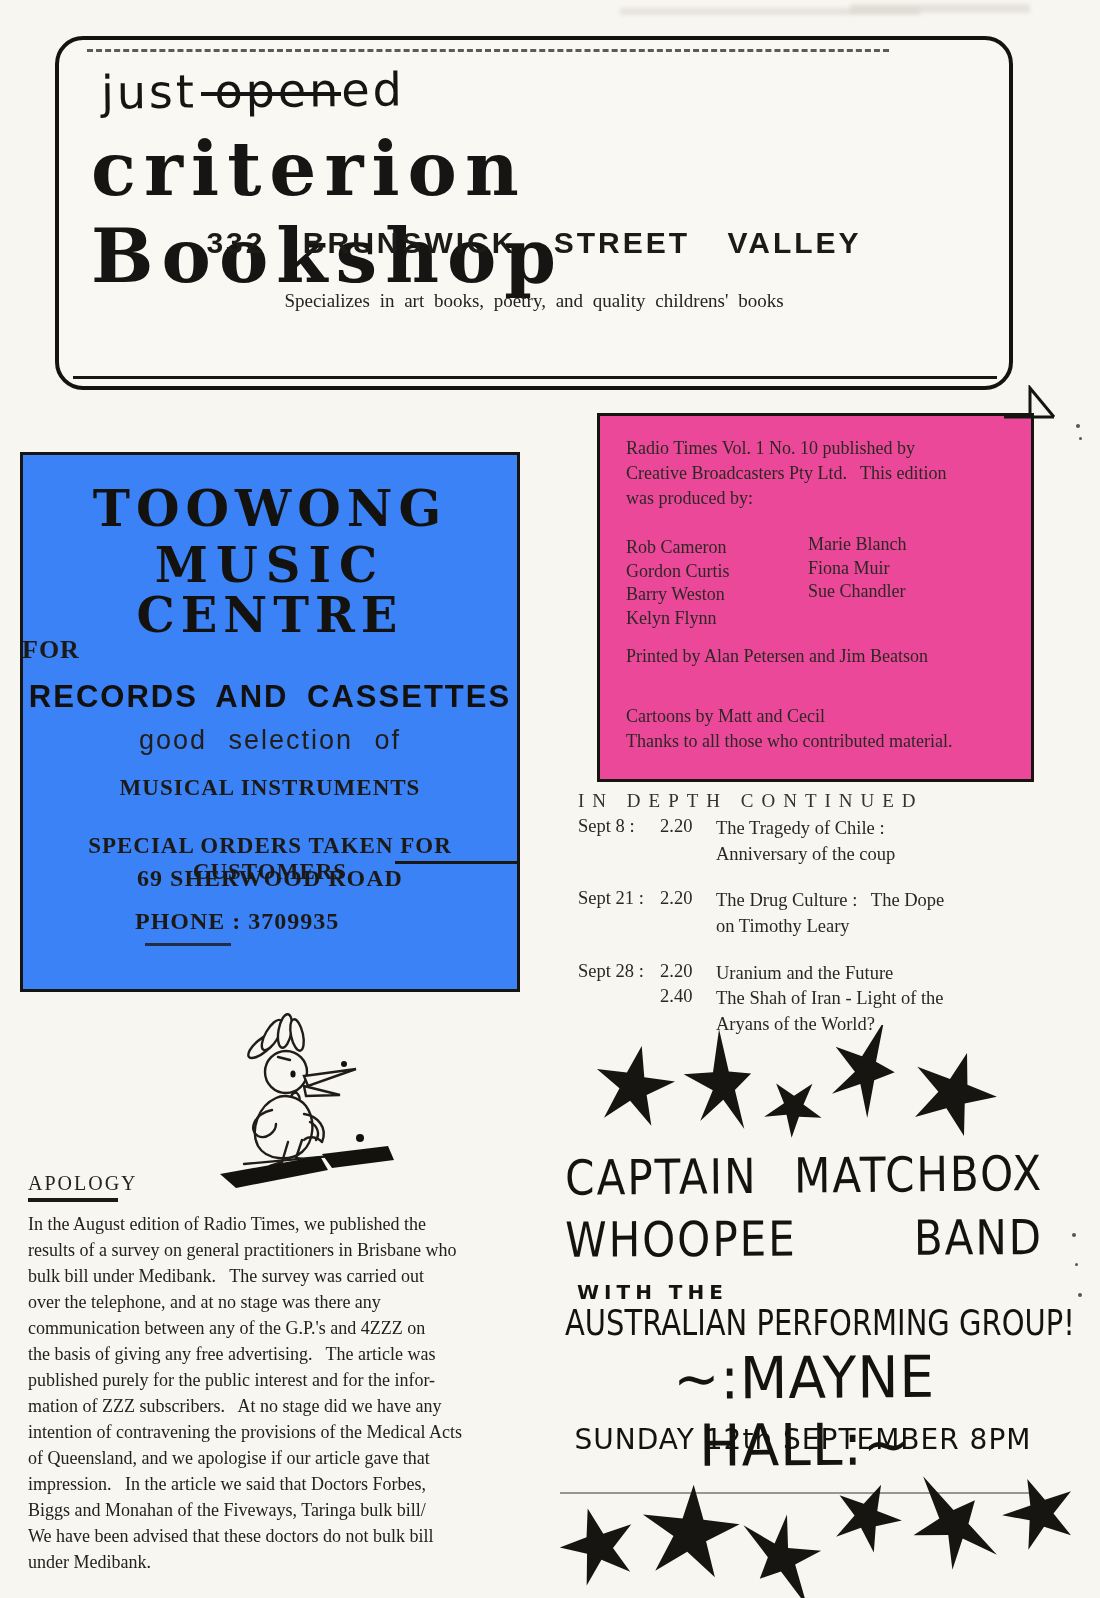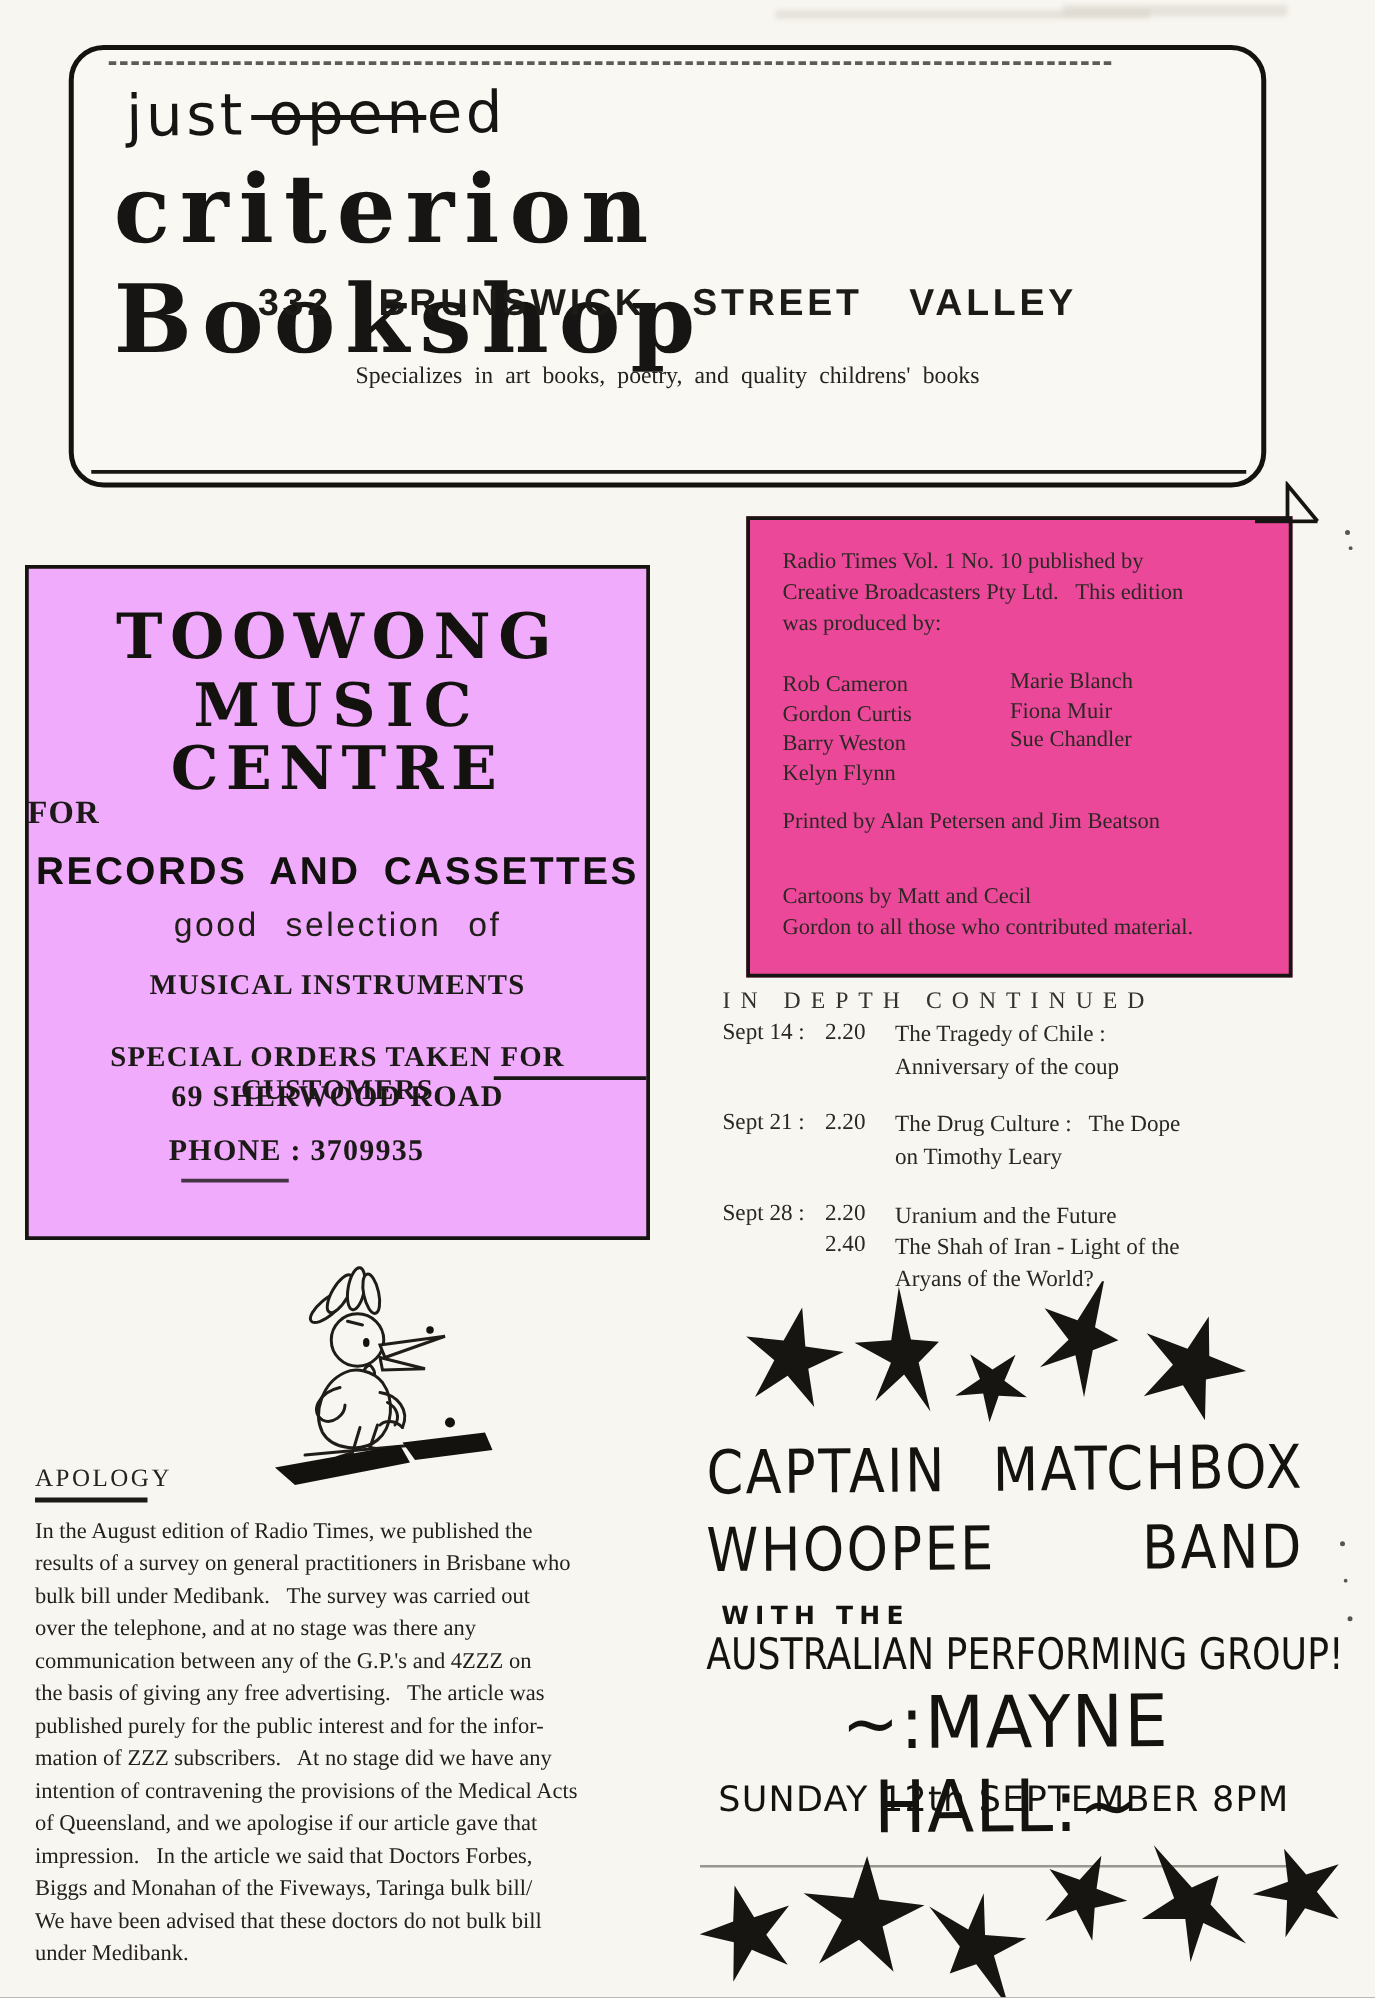--- a/index.html
+++ b/index.html
@@ -16,21 +16,21 @@
     border:4px solid #151310; border-radius:28px; background:#faf8f3;
   }
   .bookshop-inner-top{position:absolute; left:28px; right:120px; top:9px; border-top:3px dashed #2a2723; opacity:.75;}
   .bookshop-inner-bottom{position:absolute; left:14px; right:12px; bottom:7px; border-top:3px solid #1a1815;}
   .tagline{left:42px; top:24px; font-family:"DejaVu Sans",sans-serif; font-size:46px; font-weight:400; letter-spacing:3px; color:#171513; transform:rotate(-.6deg);}
   .tagline-bar{left:142px; top:52px; width:140px; height:4px; background:#171513;}
   .bookshop-title{left:32px; top:86px; width:890px; font-family:"DejaVu Serif",serif; font-weight:bold; font-size:74px; letter-spacing:8px; color:#171513; transform:scaleY(1.02);}
   .bookshop-address{left:0; top:186px; width:100%; text-align:center; font-family:"Liberation Sans",sans-serif; font-weight:bold; font-size:30px; letter-spacing:3px; word-spacing:26px; color:#1d1b18;}
   .bookshop-desc{left:0; top:250px; width:100%; text-align:center; font-size:19px; word-spacing:5px; color:#262320;}
   
-  .music-box{left:20px; top:452px; width:494px; height:534px; border:3px solid #171512; background:#f0abfc;}
+  .music-box{left:20px; top:452px; width:494px; height:534px; border:3px solid #171512; background:#3b82f6;}
   .music-t1{left:0; top:24px; width:100%; text-align:center; font-family:"DejaVu Serif",serif; font-weight:bold; font-size:50px; letter-spacing:6px; color:#14120f;}
   .music-t2{left:0; top:82px; width:100%; text-align:center; font-family:"DejaVu Serif",serif; font-weight:bold; font-size:48px; letter-spacing:8px; color:#14120f;}
   .music-t3{left:0; top:132px; width:100%; text-align:center; font-family:"DejaVu Serif",serif; font-weight:bold; font-size:48px; letter-spacing:6px; color:#14120f;}
   .music-for{left:-1px; top:180px; font-family:"Liberation Serif",serif; font-weight:bold; font-size:26px; letter-spacing:1px;}
   .music-products{left:0; top:224px; width:100%; text-align:center; font-family:"Liberation Sans",sans-serif; font-weight:bold; font-size:31px; letter-spacing:2px; word-spacing:8px; color:#131110;}
   .music-sub1{left:0; top:270px; width:100%; text-align:center; font-family:"Liberation Sans",sans-serif; font-weight:300; font-size:27px; letter-spacing:2px; word-spacing:12px; color:#201d1a;}
   .music-sub2{left:0; top:320px; width:100%; text-align:center; font-family:"Liberation Serif",serif; font-weight:bold; font-size:23px; letter-spacing:1px;}
   .music-orders{left:0; top:378px; width:100%; text-align:center; font-family:"Liberation Serif",serif; font-weight:bold; font-size:23px; letter-spacing:1px;}
   .music-orders-underline{left:372px; top:406px; width:122px; height:3px; background:#1a1815;}
   .music-address{left:0; top:410px; width:100%; text-align:center; font-family:"Liberation Serif",serif; font-weight:bold; font-size:24px; letter-spacing:1px;}
@@ -116,26 +116,26 @@
 was produced by:</div>
     <div class="abs credits-col1 pre">Rob Cameron
 Gordon Curtis
 Barry Weston
 Kelyn Flynn</div>
     <div class="abs credits-col2 pre">Marie Blanch
 Fiona Muir
 Sue Chandler</div>
     <div class="abs credits-printed">Printed by Alan Petersen and Jim Beatson</div>
     <div class="abs credits-cartoons">Cartoons by Matt and Cecil</div>
-    <div class="abs credits-thanks">Gordon to all those who contributed material.</div>
+    <div class="abs credits-thanks">Thanks to all those who contributed material.</div>
   </div>
 
   <div class="abs indepth-heading">IN DEPTH CONTINUED</div>
 
-  <div class="abs sched-date" style="left:578px;top:816px;">Sept 14 :</div>
+  <div class="abs sched-date" style="left:578px;top:816px;">Sept 8 :</div>
   <div class="abs sched-time" style="left:660px;top:816px;">2.20</div>
   <div class="abs sched-desc pre" style="left:716px;top:816px;">The Tragedy of Chile :
 Anniversary of the coup</div>
 
   <div class="abs sched-date" style="left:578px;top:888px;">Sept 21 :</div>
   <div class="abs sched-time" style="left:660px;top:888px;">2.20</div>
   <div class="abs sched-desc pre" style="left:716px;top:888px;">The Drug Culture :   The Dope
 on Timothy Leary</div>
 
   <div class="abs sched-date" style="left:578px;top:961px;">Sept 28 :</div>

